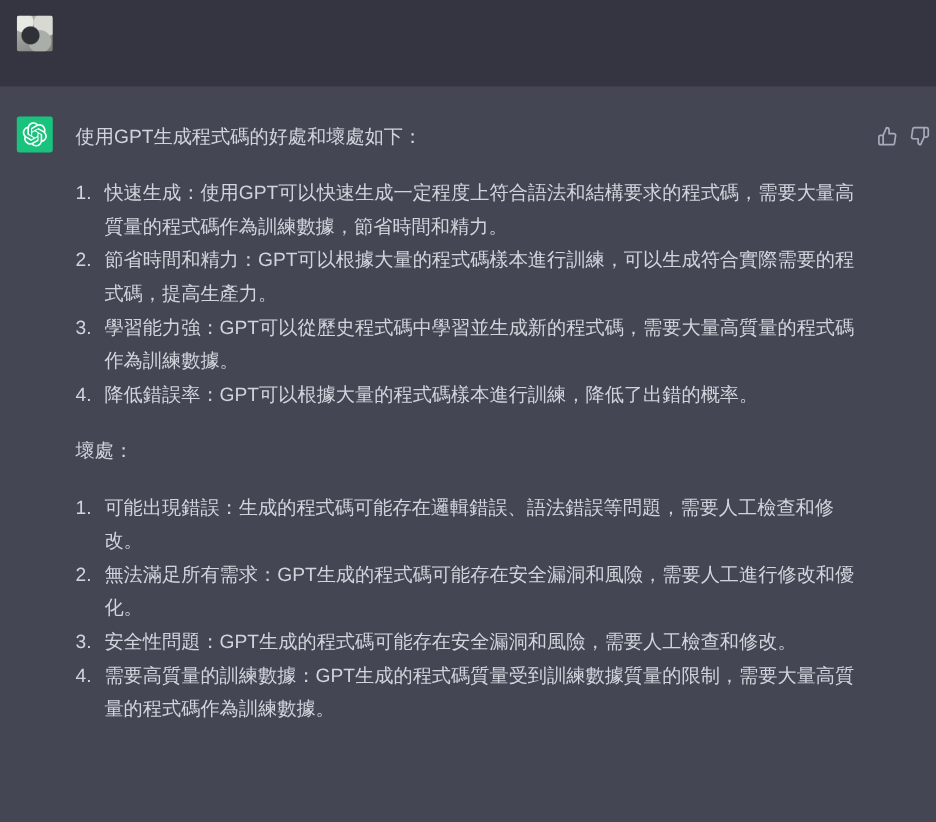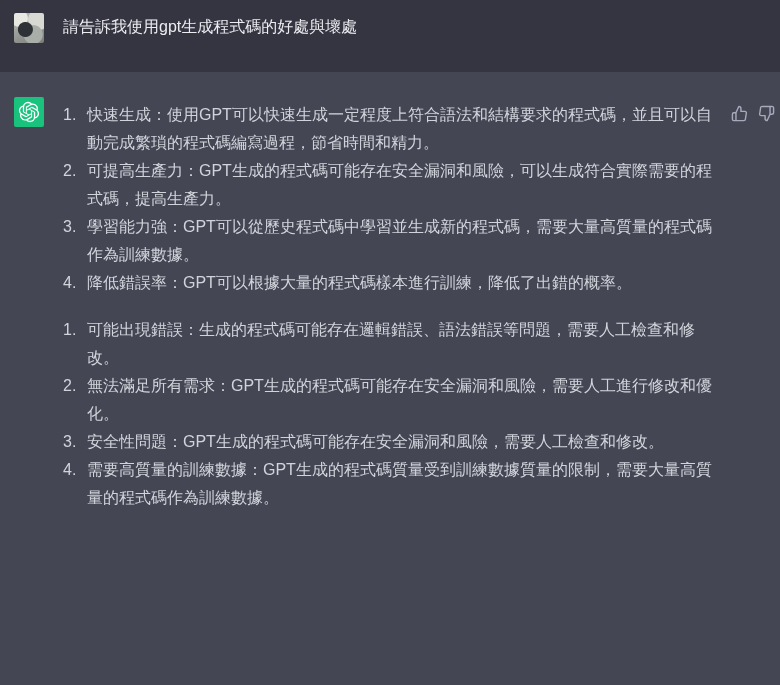--- a/index.html
+++ b/index.html
@@ -71,51 +71,52 @@
     background:none;border:none;padding:0;margin:0;
     color:inherit;cursor:pointer;line-height:0;
   }
   .action-btn svg{width:17px;height:17px;display:block;}
 </style>
 </head>
 <body>
 
 <div class="row user-row">
   <div class="avatar user-avatar"></div>
-  <div class="user-text">請告訴我使用gpt生成程式碼的好處與壞處</div>
 </div>
 
 <div class="row assistant-row">
   <div class="avatar bot-avatar">
     <svg viewBox="-1 -1 26 26" xmlns="http://www.w3.org/2000/svg">
       <path fill="#ffffff" d="M22.2819 9.8211a5.9847 5.9847 0 0 0-.5157-4.9108 6.0462 6.0462 0 0 0-6.5098-2.9A6.0651 6.0651 0 0 0 4.9807 4.1818a5.9847 5.9847 0 0 0-3.9977 2.9 6.0462 6.0462 0 0 0 .7427 7.0966 5.98 5.98 0 0 0 .511 4.9107 6.051 6.051 0 0 0 6.5146 2.9001A5.9847 5.9847 0 0 0 13.2599 24a6.0557 6.0557 0 0 0 5.7718-4.2058 5.9894 5.9894 0 0 0 3.9977-2.9001 6.0557 6.0557 0 0 0-.7475-7.073zm-9.022 12.6081a4.4755 4.4755 0 0 1-2.8764-1.0408l.1419-.0804 4.7783-2.7582a.7948.7948 0 0 0 .3927-.6813v-6.7369l2.02 1.1686a.071.071 0 0 1 .038.052v5.5826a4.504 4.504 0 0 1-4.4945 4.4944zm-9.6607-4.1254a4.4708 4.4708 0 0 1-.5346-3.0137l.142.0852 4.783 2.7582a.7712.7712 0 0 0 .7806 0l5.8428-3.3685v2.3324a.0804.0804 0 0 1-.0332.0615L9.74 19.9502a4.4992 4.4992 0 0 1-6.1408-1.6464zM2.3408 7.8956a4.485 4.485 0 0 1 2.3655-1.9728V11.6a.7664.7664 0 0 0 .3879.6765l5.8144 3.3543-2.0201 1.1685a.0757.0757 0 0 1-.071 0l-4.8303-2.7865A4.504 4.504 0 0 1 2.3408 7.8956zm16.5963 3.8558L13.1038 8.364 15.1192 7.2a.0757.0757 0 0 1 .071 0l4.8303 2.7913a4.4944 4.4944 0 0 1-.6765 8.1042v-5.6772a.79.79 0 0 0-.407-.667zm2.0107-3.0231l-.142-.0852-4.7735-2.7818a.7759.7759 0 0 0-.7854 0L9.409 9.2297V6.8974a.0662.0662 0 0 1 .0284-.0615l4.8303-2.7866a4.4992 4.4992 0 0 1 6.6802 4.66zM8.3065 12.863l-2.02-1.1638a.0804.0804 0 0 1-.038-.0567V6.0742a4.4992 4.4992 0 0 1 7.3757-3.4537l-.142.0805L8.704 5.459a.7948.7948 0 0 0-.3927.6813zm1.0976-2.3654l2.602-1.4998 2.6069 1.4998v2.9994l-2.5974 1.4997-2.6067-1.4997z"></path>
     </svg>
   </div>
 
   <div class="msg-content">
+    <p>使用GPT生成程式碼的好處和壞處如下：</p>
 
     <div class="olist">
       <div class="li">
         <span class="num">1.</span>
-        <span class="li-text">快速生成：使用GPT可以快速生成一定程度上符合語法和結構要求的程式碼，並且可以自動完成繁瑣的程式碼編寫過程，節省時間和精力。</span>
+        <span class="li-text">快速生成：使用GPT可以快速生成一定程度上符合語法和結構要求的程式碼，需要大量高質量的程式碼作為訓練數據，節省時間和精力。</span>
       </div>
       <div class="li">
         <span class="num">2.</span>
-        <span class="li-text">可提高生產力：GPT生成的程式碼可能存在安全漏洞和風險，可以生成符合實際需要的程式碼，提高生產力。</span>
+        <span class="li-text">節省時間和精力：GPT可以根據大量的程式碼樣本進行訓練，可以生成符合實際需要的程式碼，提高生產力。</span>
       </div>
       <div class="li">
         <span class="num">3.</span>
         <span class="li-text">學習能力強：GPT可以從歷史程式碼中學習並生成新的程式碼，需要大量高質量的程式碼作為訓練數據。</span>
       </div>
       <div class="li">
         <span class="num">4.</span>
         <span class="li-text">降低錯誤率：GPT可以根據大量的程式碼樣本進行訓練，降低了出錯的概率。</span>
       </div>
     </div>
 
+    <p>壞處：</p>
     <div class="olist">
       <div class="li">
         <span class="num">1.</span>
         <span class="li-text">可能出現錯誤：生成的程式碼可能存在邏輯錯誤、語法錯誤等問題，需要人工檢查和修改。</span>
       </div>
       <div class="li">
         <span class="num">2.</span>
         <span class="li-text">無法滿足所有需求：GPT生成的程式碼可能存在安全漏洞和風險，需要人工進行修改和優化。</span>
       </div>
       <div class="li">

